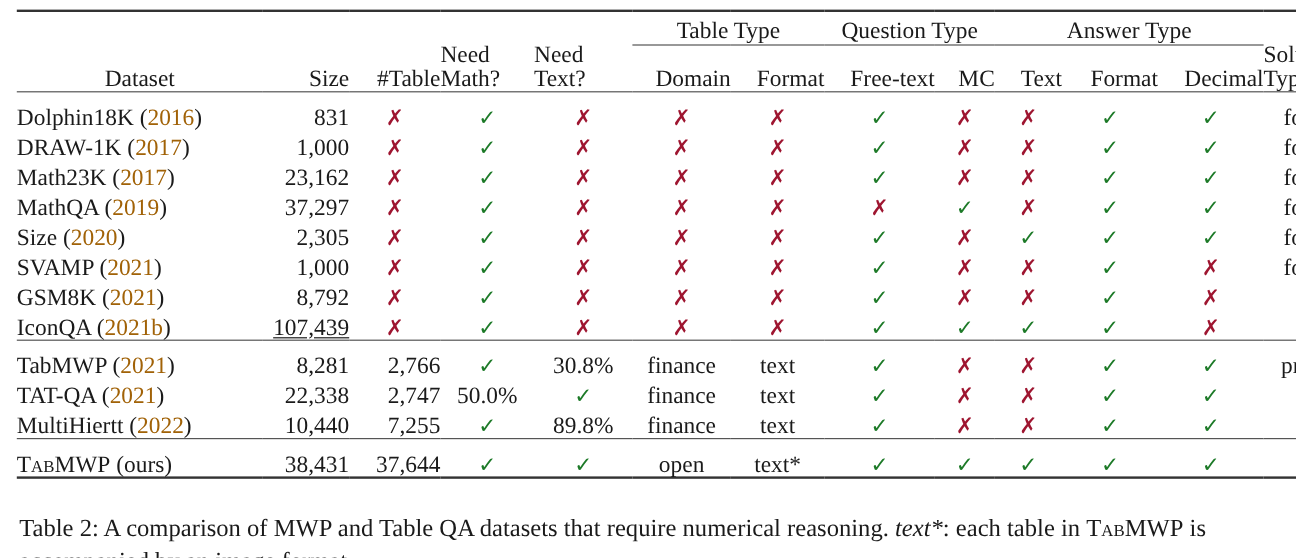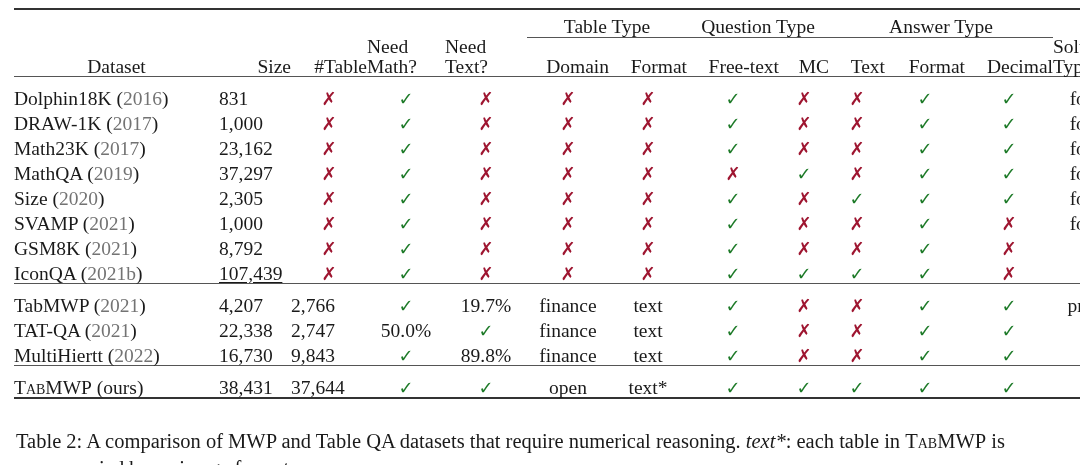--- a/index.html
+++ b/index.html
@@ -80,31 +80,31 @@
     white-space: nowrap;
   }
 
   
   td.c-name {
     text-align: left;
     padding-left: 6px;
     white-space: nowrap;
   }
   td.c-num {
-    text-align: left;
+    text-align: right;
     white-space: nowrap;
     padding-right: 2px;
   }
   td.c-mid {
     text-align: center;
     white-space: nowrap;
   }
   .body-row td { height: 25px; }
 
-  .cite { color: #737373; }
+  .cite { color: #a16207; }
   .underline-val { text-decoration: underline; text-underline-offset: 2px; }
 
   .mark {
     font-family: "DejaVu Sans", sans-serif;
     font-size: 18px;
     line-height: 1;
     display: inline-block;
   }
   .yes { color: #1d7a28; }
   .no  { color: #9e1530; }
@@ -329,24 +329,24 @@
           <td class="c-mid"><span class="mark yes">✓</span></td>
           <td class="c-mid"><span class="mark yes">✓</span></td>
           <td class="c-mid"><span class="mark no">✗</span></td>
           <td class="c-mid"></td>
         </tr>
         <tr class="spacer-row-sm">
           <td class="rule-mid" colspan="13"></td>
         </tr>
         <tr class="body-row">
           <td class="c-name"><span>TabMWP</span> (<span class="cite">2021</span>)</td>
-          <td class="c-num"><span>4,207</span></td>
+          <td class="c-num"><span>8,281</span></td>
           <td class="c-num">2,766</td>
           <td class="c-mid"><span class="mark yes">✓</span></td>
-          <td class="c-mid">19.7%</td>
+          <td class="c-mid">30.8%</td>
           <td class="c-mid">finance</td>
           <td class="c-mid">text</td>
           <td class="c-mid"><span class="mark yes">✓</span></td>
           <td class="c-mid"><span class="mark no">✗</span></td>
           <td class="c-mid"><span class="mark no">✗</span></td>
           <td class="c-mid"><span class="mark yes">✓</span></td>
           <td class="c-mid"><span class="mark yes">✓</span></td>
           <td class="c-mid">program</td>
         </tr>
         <tr class="body-row">
@@ -359,22 +359,22 @@
           <td class="c-mid">text</td>
           <td class="c-mid"><span class="mark yes">✓</span></td>
           <td class="c-mid"><span class="mark no">✗</span></td>
           <td class="c-mid"><span class="mark no">✗</span></td>
           <td class="c-mid"><span class="mark yes">✓</span></td>
           <td class="c-mid"><span class="mark yes">✓</span></td>
           <td class="c-mid"></td>
         </tr>
         <tr class="body-row">
           <td class="c-name"><span>MultiHiertt</span> (<span class="cite">2022</span>)</td>
-          <td class="c-num"><span>16,730</span></td>
-          <td class="c-num">9,843</td>
+          <td class="c-num"><span>10,440</span></td>
+          <td class="c-num">7,255</td>
           <td class="c-mid"><span class="mark yes">✓</span></td>
           <td class="c-mid">89.8%</td>
           <td class="c-mid">finance</td>
           <td class="c-mid">text</td>
           <td class="c-mid"><span class="mark yes">✓</span></td>
           <td class="c-mid"><span class="mark no">✗</span></td>
           <td class="c-mid"><span class="mark no">✗</span></td>
           <td class="c-mid"><span class="mark yes">✓</span></td>
           <td class="c-mid"><span class="mark yes">✓</span></td>
           <td class="c-mid"></td>

